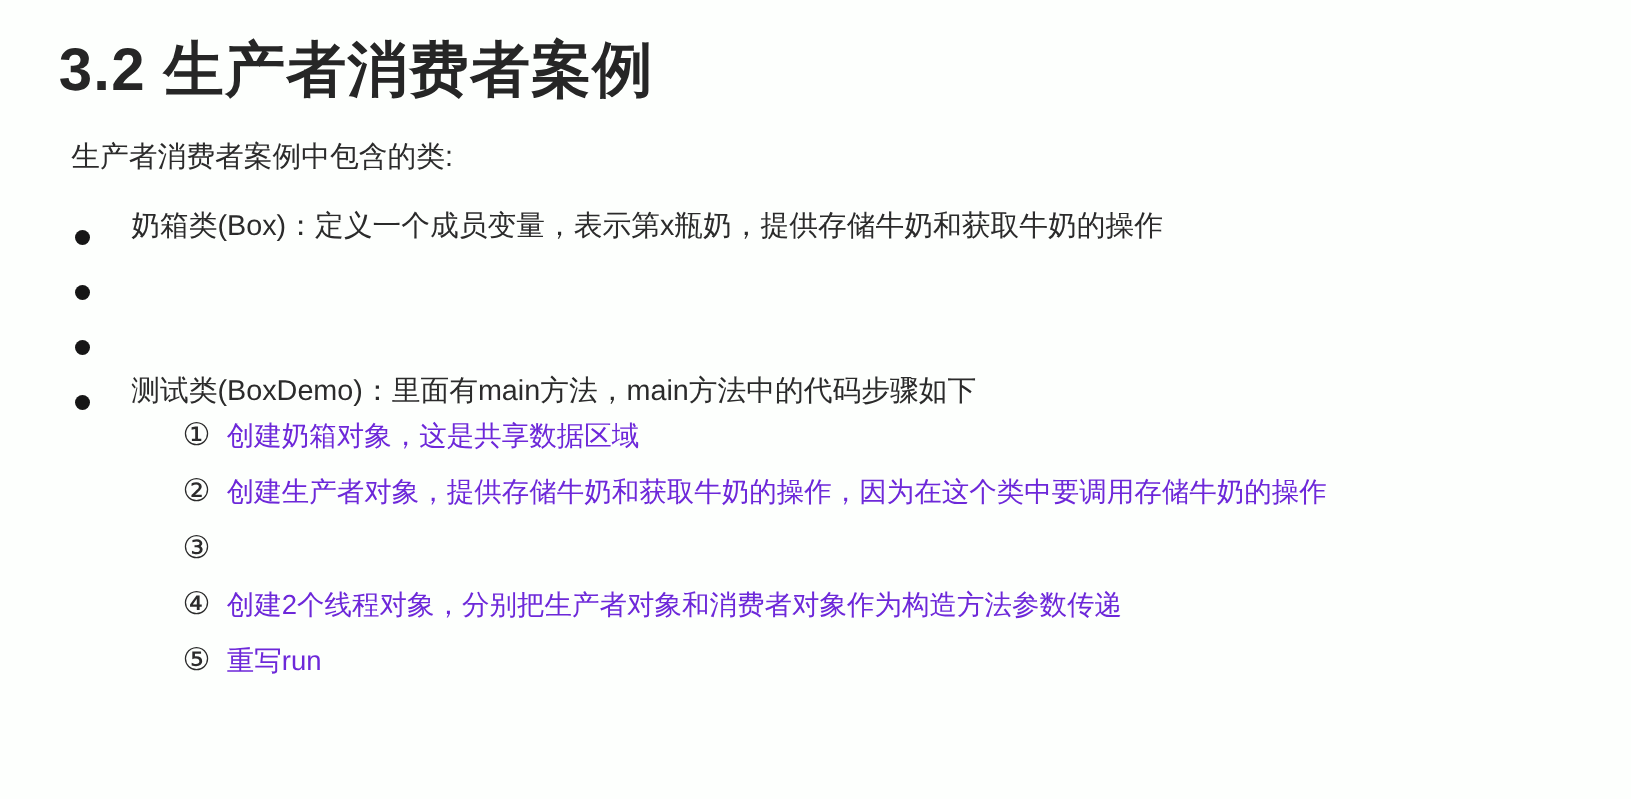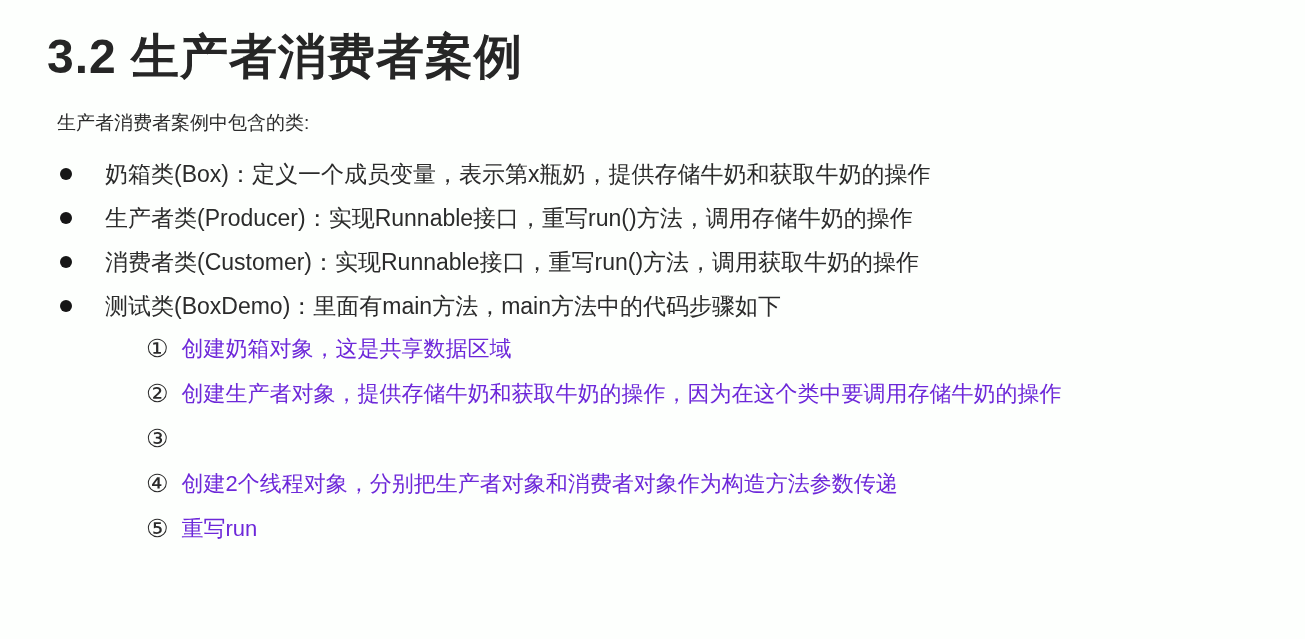--- a/index.html
+++ b/index.html
@@ -28,36 +28,36 @@
     font-size: 48px;
     font-weight: 700;
     color: #262626;
     letter-spacing: 1px;
     line-height: 1.2;
   }
   .intro {
     position: absolute;
     top: 110px;
     left: 57px;
-    font-size: 19px;
+    font-size: 23px;
     color: #2b2b2b;
     text-align: center;
   }
   .bullets {
     position: absolute;
     top: 152px;
     left: 60px;
     list-style: none;
     margin: 0;
     padding: 0;
     width: 1220px;
   }
   .bullet-row {
     display: flex;
-    align-items: center;
+    align-items: flex-end;
     height: 44px;
   }
   .bullet-dot {
     flex: 0 0 auto;
     width: 12px;
     height: 12px;
     border-radius: 50%;
     background: #161616;
     margin-right: 33px;
   }
@@ -101,25 +101,23 @@
 
   <div class="intro">生产者消费者案例中包含的类:</div>
 
   <ul class="bullets">
     <li class="bullet-row">
       <span class="bullet-dot"></span>
       <span class="bullet-text">奶箱类(Box)：定义一个成员变量，表示第x瓶奶，提供存储牛奶和获取牛奶的操作</span>
     </li>
     <li class="bullet-row">
       <span class="bullet-dot"></span>
-      <span class="bullet-text">生产者类(Producer)：实现Runnable接口，重写run()方法，调用存储牛奶的操作</span>
     </li>
     <li class="bullet-row">
       <span class="bullet-dot"></span>
-      <span class="bullet-text">消费者类(Customer)：实现Runnable接口，重写run()方法，调用获取牛奶的操作</span>
     </li>
     <li class="bullet-row">
       <span class="bullet-dot"></span>
       <span class="bullet-text">测试类(BoxDemo)：里面有main方法，main方法中的代码步骤如下</span>
     </li>
   </ul>
 
   <div class="steps">
     <div class="step-row">
       <span class="step-num">①</span>

